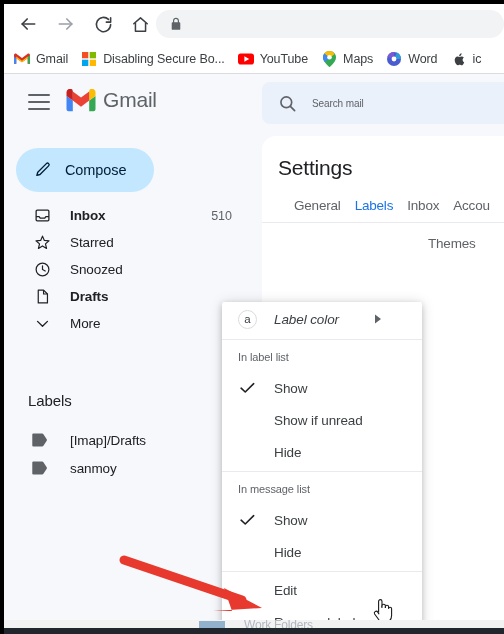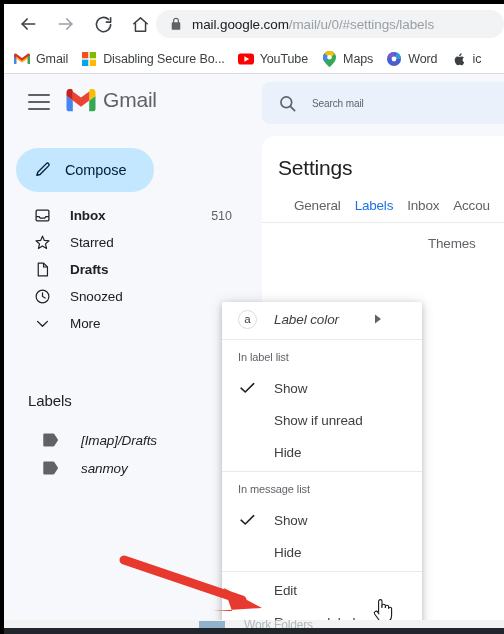--- a/index.html
+++ b/index.html
@@ -202,21 +202,21 @@
     color: #5f6368;
   }
 
   .labels-head {
     position: absolute;
     left: 24px; top: 262px;
     font-size: 15px;
     color: #202124;
     letter-spacing: -0.1px;
   }
-  .labellist { position: absolute; left: 11px; top: 296px; width: 258px; font-style: italic; }
+  .labellist { position: absolute; left: 0; top: 296px; width: 258px; }
   .labelrow {
     height: 28px;
     display: flex; align-items: center;
     padding-left: 28px;
     box-sizing: border-box;
   }
   .labelrow .li { width: 20px; height: 20px; display:flex; align-items:center; margin-right: 18px; flex:0 0 auto;}
   .labelrow .ll { font-size: 13.5px; color: #202124; letter-spacing: -0.1px; }
 
   
@@ -412,21 +412,20 @@
           </svg>
         </span>
       </div>
 
       <div class="omnibox">
         <span class="lock-icon">
           <svg width="12" height="14" viewBox="0 0 14 16" fill="currentColor">
             <path d="M7 0.8c-2 0-3.5 1.5-3.5 3.4V6H3c-.6 0-1 .5-1 1.1v6.6c0 .6.4 1.1 1 1.1h8c.6 0 1-.5 1-1.1V7.1c0-.6-.4-1.1-1-1.1h-.5V4.2C10.5 2.3 9 .8 7 .8zm0 1.5c1.2 0 2.1.9 2.1 2v1.8H4.9V4.2c0-1.1.9-1.9 2.1-1.9z"></path>
           </svg>
         </span>
-        <span class="url-text"><span class="url-domain">mail.google.com</span><span>/mail/u/0/#settings/labels</span></span>
       </div>
     </div>
 
     <div class="bookmarks">
 
       <div class="bm">
         <span class="bm-ico">
           <svg width="16" height="12" viewBox="0 0 24 18">
             <path d="M1 17V4l11 8L23 4v13" fill="none"></path>
             <path d="M0 3.3 0 16.2h3.4V7.9L12 14l8.6-6.1v8.3H24V3.3c0-2-2.3-3.1-3.9-1.9L12 7.6 3.9 1.4C2.3.2 0 1.3 0 3.3z" fill="#d93025"></path>
@@ -556,38 +555,38 @@
 
         <div class="navrow">
           <span class="ni">
             <svg width="17" height="17" viewBox="0 0 24 24" fill="none" stroke="currentColor" stroke-width="1.7" stroke-linejoin="round">
               <polygon points="12,3 14.6,9.1 21.2,9.6 16.2,13.9 17.7,20.4 12,16.9 6.3,20.4 7.8,13.9 2.8,9.6 9.4,9.1"></polygon>
             </svg>
           </span>
           <span class="nl">Starred</span>
         </div>
 
+        <div class="navrow">
+          <span class="ni">
+            <svg width="17" height="17" viewBox="0 0 24 24" fill="none" stroke="currentColor" stroke-width="1.7" stroke-linecap="round">
+              <circle cx="12" cy="12" r="9"></circle>
+                <polyline points="12,6.8 12,12 15.8,14.2"></polyline>
+            </svg>
+          </span>
+          <span class="nl">Snoozed</span>
+        </div>
+
         <div class="navrow bold">
           <span class="ni">
             <svg width="17" height="17" viewBox="0 0 24 24" fill="none" stroke="currentColor" stroke-width="1.7" stroke-linejoin="round">
               <path d="M6 3h7.5L19 8.5V21H6z"></path>
                 <polyline points="13.5,3 13.5,8.5 19,8.5"></polyline>
             </svg>
           </span>
           <span class="nl">Drafts</span>
-        </div>
-
-        <div class="navrow">
-          <span class="ni">
-            <svg width="17" height="17" viewBox="0 0 24 24" fill="none" stroke="currentColor" stroke-width="1.7" stroke-linecap="round">
-              <circle cx="12" cy="12" r="9"></circle>
-                <polyline points="12,6.8 12,12 15.8,14.2"></polyline>
-            </svg>
-          </span>
-          <span class="nl">Snoozed</span>
         </div>
 
         <div class="navrow">
           <span class="ni">
             <svg width="17" height="17" viewBox="0 0 24 24" fill="none" stroke="currentColor" stroke-width="1.9" stroke-linecap="round" stroke-linejoin="round">
               <polyline points="5,9 12,16 19,9"></polyline>
             </svg>
           </span>
           <span class="nl">More</span>
         </div>

